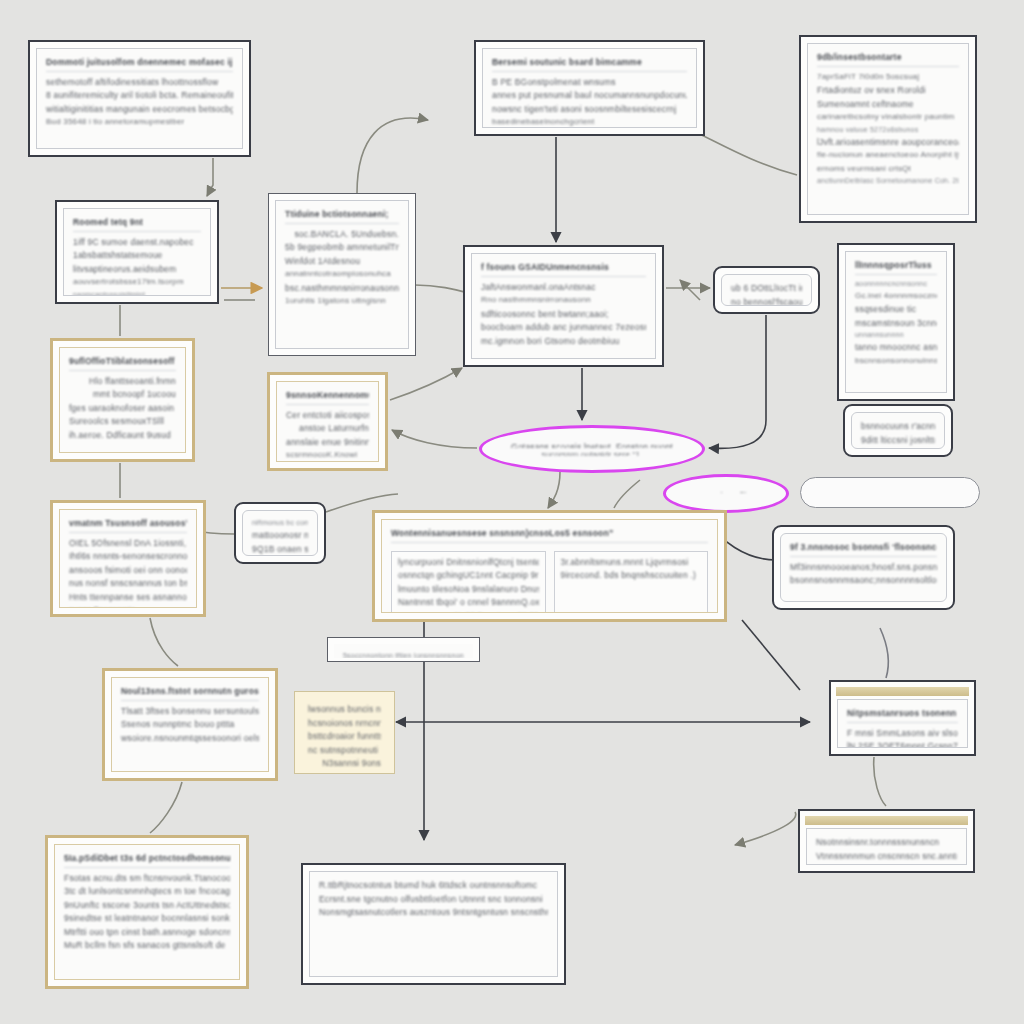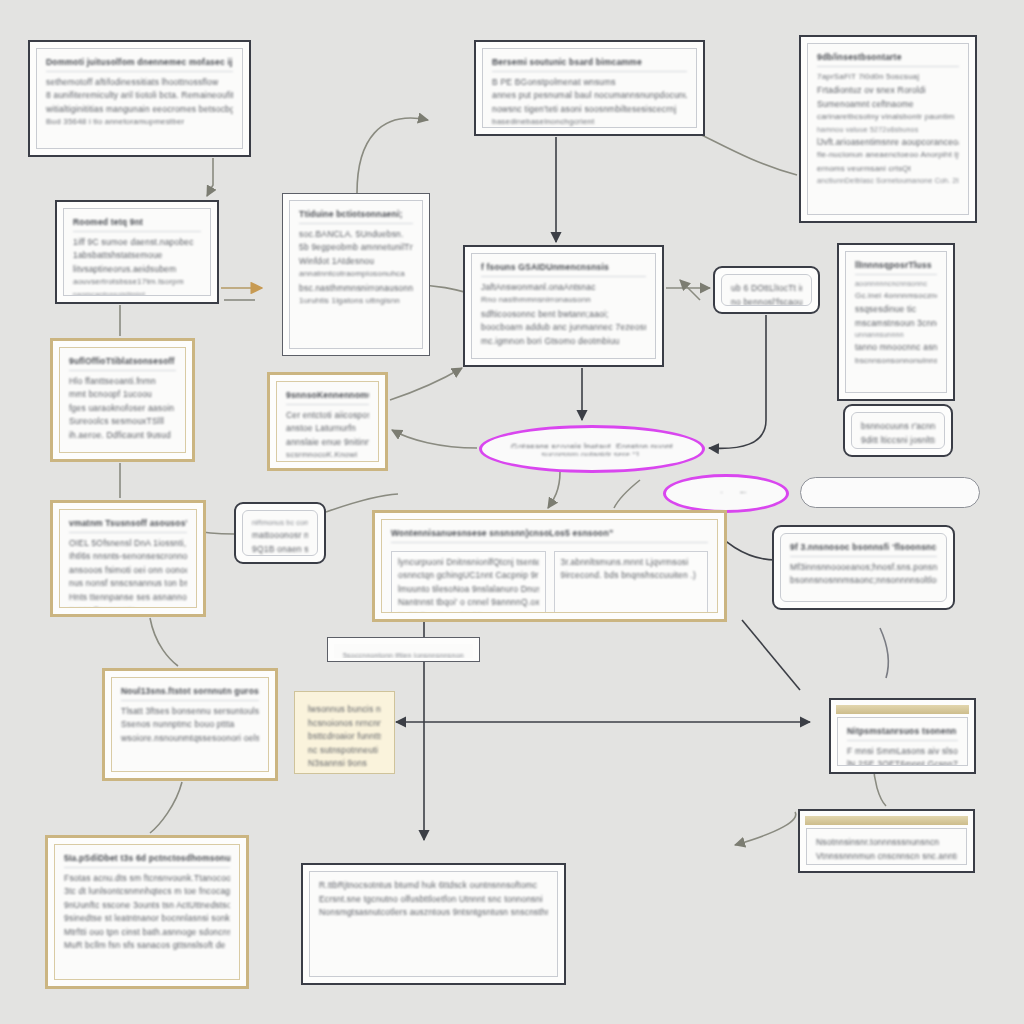--- a/index.html
+++ b/index.html
@@ -66,21 +66,21 @@
     white-space:nowrap;
     overflow:hidden;
     text-overflow:clip;
     color:#5d6066;
     filter:blur(.9px);
     -webkit-filter:blur(.9px);
     margin:0 0 1px 0;
   }
   .ln.title{color:#4a4d53;font-weight:bold;border-bottom:1px solid #d5d8dd;padding-bottom:2px;margin-bottom:4px;}
   .ln.sub{color:#6d7076;font-size:8px;}
-  .ln.center{text-align:left;}
+  .ln.center{text-align:right;}
   .ln.tiny{font-size:7px;line-height:10px;color:#85888e;}
 
   
   .badge{
     position:absolute;left:10px;top:12px;width:12px;height:12px;
     border:1px solid #c79a52;background:#f3e3c4;border-radius:2px;
     filter:blur(.4px);
   }
 
   
@@ -205,21 +205,21 @@
         <div class="badge"></div>
         <div class="inner">
           <span class="ln title">Roomed tetq 9nt</span>
           <span class="ln ">1iff 9C sumoe daenst.napobec</span>
           <span class="ln ">1absbattshstatsemoue</span>
           <span class="ln ">litvsaptineorus.aeidsubem</span>
           <span class="ln sub">aouvsertrotsbsse17tm.tsorpm</span>
           <span class="ln tiny">nanmcantnnsoisttmint</span>
         </div>
       </div>
-      <div class="node thin" style="left: 282px; top: 193px; width: 148px; height: 163px;">
+      <div class="node thin" style="left: 268px; top: 193px; width: 148px; height: 163px;">
         <div class="inner">
           <span class="ln title">Ttiduine bctiotsonnaeni;</span>
           <span class="ln center">soc.BANCLA. 5Unduebsn.</span>
           <span class="ln ">5b 9egpeobmb amnnetunilTnTins</span>
           <span class="ln ">Winfdot 1Atdesnou</span>
           <span class="ln sub">annatnntcotraompiosonuhca</span>
           <span class="ln ">bsc.nasthmmnsnirronausonn</span>
           <span class="ln sub">1uruhtis 1lgatons uttngisnn</span>
         </div>
       </div>
@@ -352,21 +352,21 @@
       </div>
       <div class="node cream" style="left: 294px; top: 691px; width: 101px; height: 83px;">
         <div class="inner">
           <span class="ln center">lwsonnus buncis nssso</span>
           <span class="ln center">hcsnoionos nrncnnis</span>
           <span class="ln center">bsttcdroaior funnttsoou</span>
           <span class="ln center">nc sutnspotnneuti lgo·</span>
           <span class="ln center">N3sannsi 9ons</span>
         </div>
       </div>
-      <div class="node has-accent" style="left: 829px; top: 680px; width: 147px; height: 76px; margin-top: 18px;">
+      <div class="node has-accent" style="left: 829px; top: 680px; width: 147px; height: 76px;">
         <div class="accent"></div>
         <div class="inner">
           <span class="ln title">Nitpsmstanrsuos tsonenn</span>
           <span class="ln ">F mnsi SmmLasons aiv slsosnsnoi.</span>
           <span class="ln ">lN.2SE 3OET6mnnt Gcsnn7nSSSd</span>
         </div>
       </div>
       <div class="node gold" style="left: 45px; top: 835px; width: 204px; height: 154px;">
         <div class="inner">
           <span class="ln title">5Ia.pSdiDbet t3s 6d pctnctosdhomsonupnto</span>

